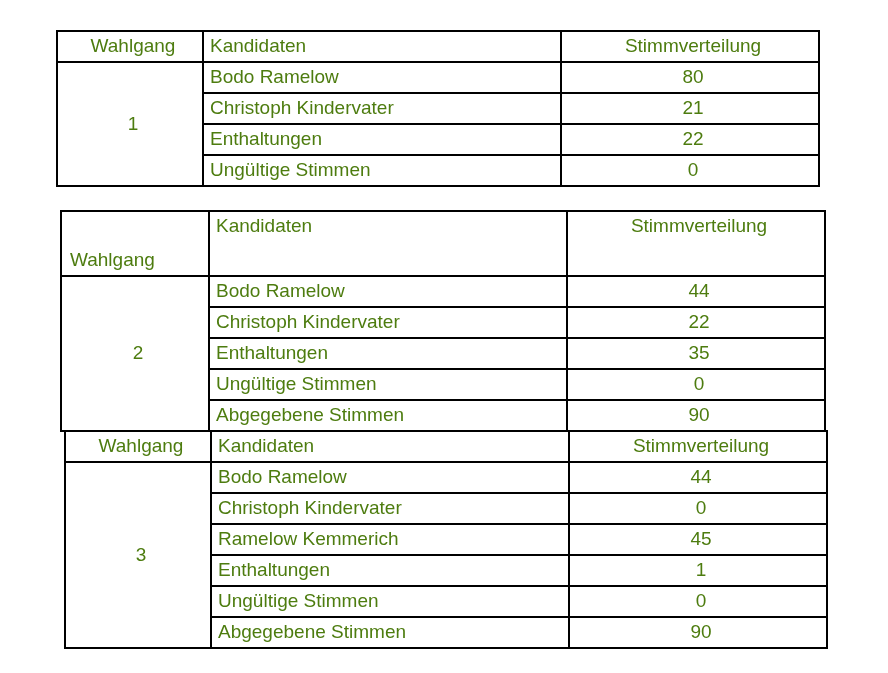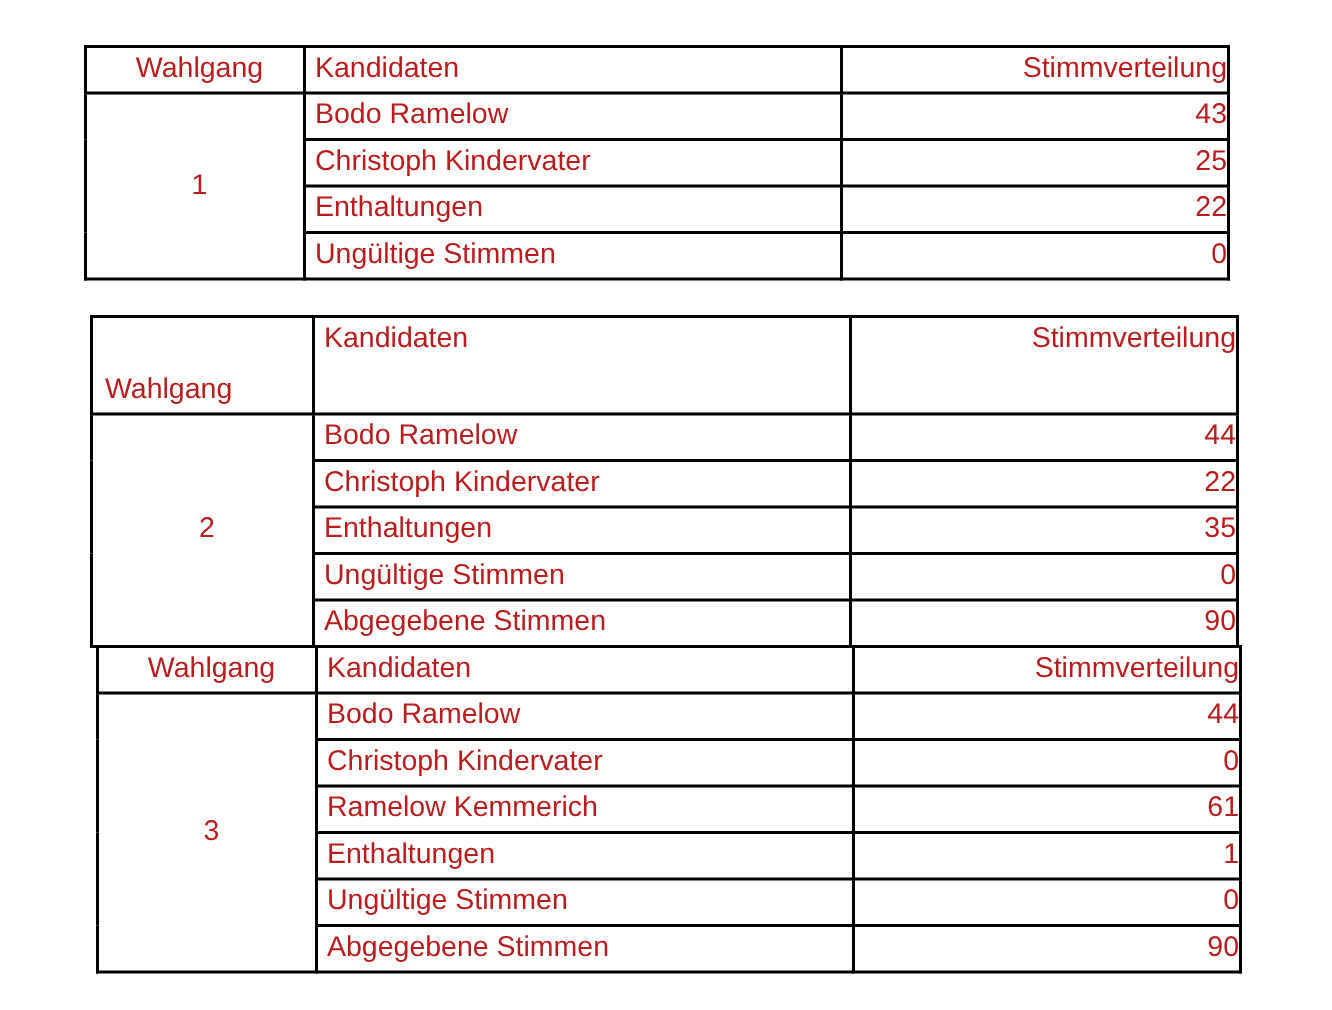--- a/index.html
+++ b/index.html
@@ -27,38 +27,38 @@
     position: absolute;
     background: #ffffff;
   }
   table.vote-table td {
     border: 2px solid #000000;
     font-size: 19px;
     line-height: 1.15;
     padding: 3px 0 4px 6px;
     vertical-align: middle;
     font-family: "Liberation Sans", sans-serif;
-    color: #b91c1c;
+    color: #4d7c0f;
     background: #ffffff;
     white-space: nowrap;
     overflow: hidden;
   }
   td.col-round {
     width: 138px;
     text-align: center;
     vertical-align: middle;
     padding-left: 0;
   }
   td.col-cand {
     width: 350px;
     text-align: left;
   }
   td.col-votes {
     width: 250px;
-    text-align: right;
+    text-align: center;
   }
   
   #table-1 { left: 56px; top: 30px; }
   #table-1 td { height: 22px; }
   #table-1 td.col-round { vertical-align: middle; }
 
   
   #table-2 { left: 60px; top: 210px; }
   #table-2 td { height: 22px; }
   #table-2 td.hdr-round {
@@ -88,25 +88,25 @@
   <table class="vote-table" id="table-1">
     <tbody>
       <tr>
         <td class="col-round">Wahlgang</td>
         <td class="col-cand">Kandidaten</td>
         <td class="col-votes">Stimmverteilung</td>
       </tr>
       <tr>
         <td class="col-round" rowspan="4">1</td>
         <td class="col-cand">Bodo Ramelow</td>
-        <td class="col-votes">43</td>
+        <td class="col-votes">80</td>
       </tr>
       <tr>
         <td class="col-cand">Christoph Kindervater</td>
-        <td class="col-votes">25</td>
+        <td class="col-votes">21</td>
       </tr>
       <tr>
         <td class="col-cand">Enthaltungen</td>
         <td class="col-votes">22</td>
       </tr>
       <tr>
         <td class="col-cand">Ungültige Stimmen</td>
         <td class="col-votes">0</td>
       </tr>
     </tbody>
@@ -154,21 +154,21 @@
         <td class="col-round" rowspan="6">3</td>
         <td class="col-cand">Bodo Ramelow</td>
         <td class="col-votes">44</td>
       </tr>
       <tr>
         <td class="col-cand">Christoph Kindervater</td>
         <td class="col-votes">0</td>
       </tr>
       <tr>
         <td class="col-cand">Ramelow Kemmerich</td>
-        <td class="col-votes">61</td>
+        <td class="col-votes">45</td>
       </tr>
       <tr>
         <td class="col-cand">Enthaltungen</td>
         <td class="col-votes">1</td>
       </tr>
       <tr>
         <td class="col-cand">Ungültige Stimmen</td>
         <td class="col-votes">0</td>
       </tr>
       <tr>

